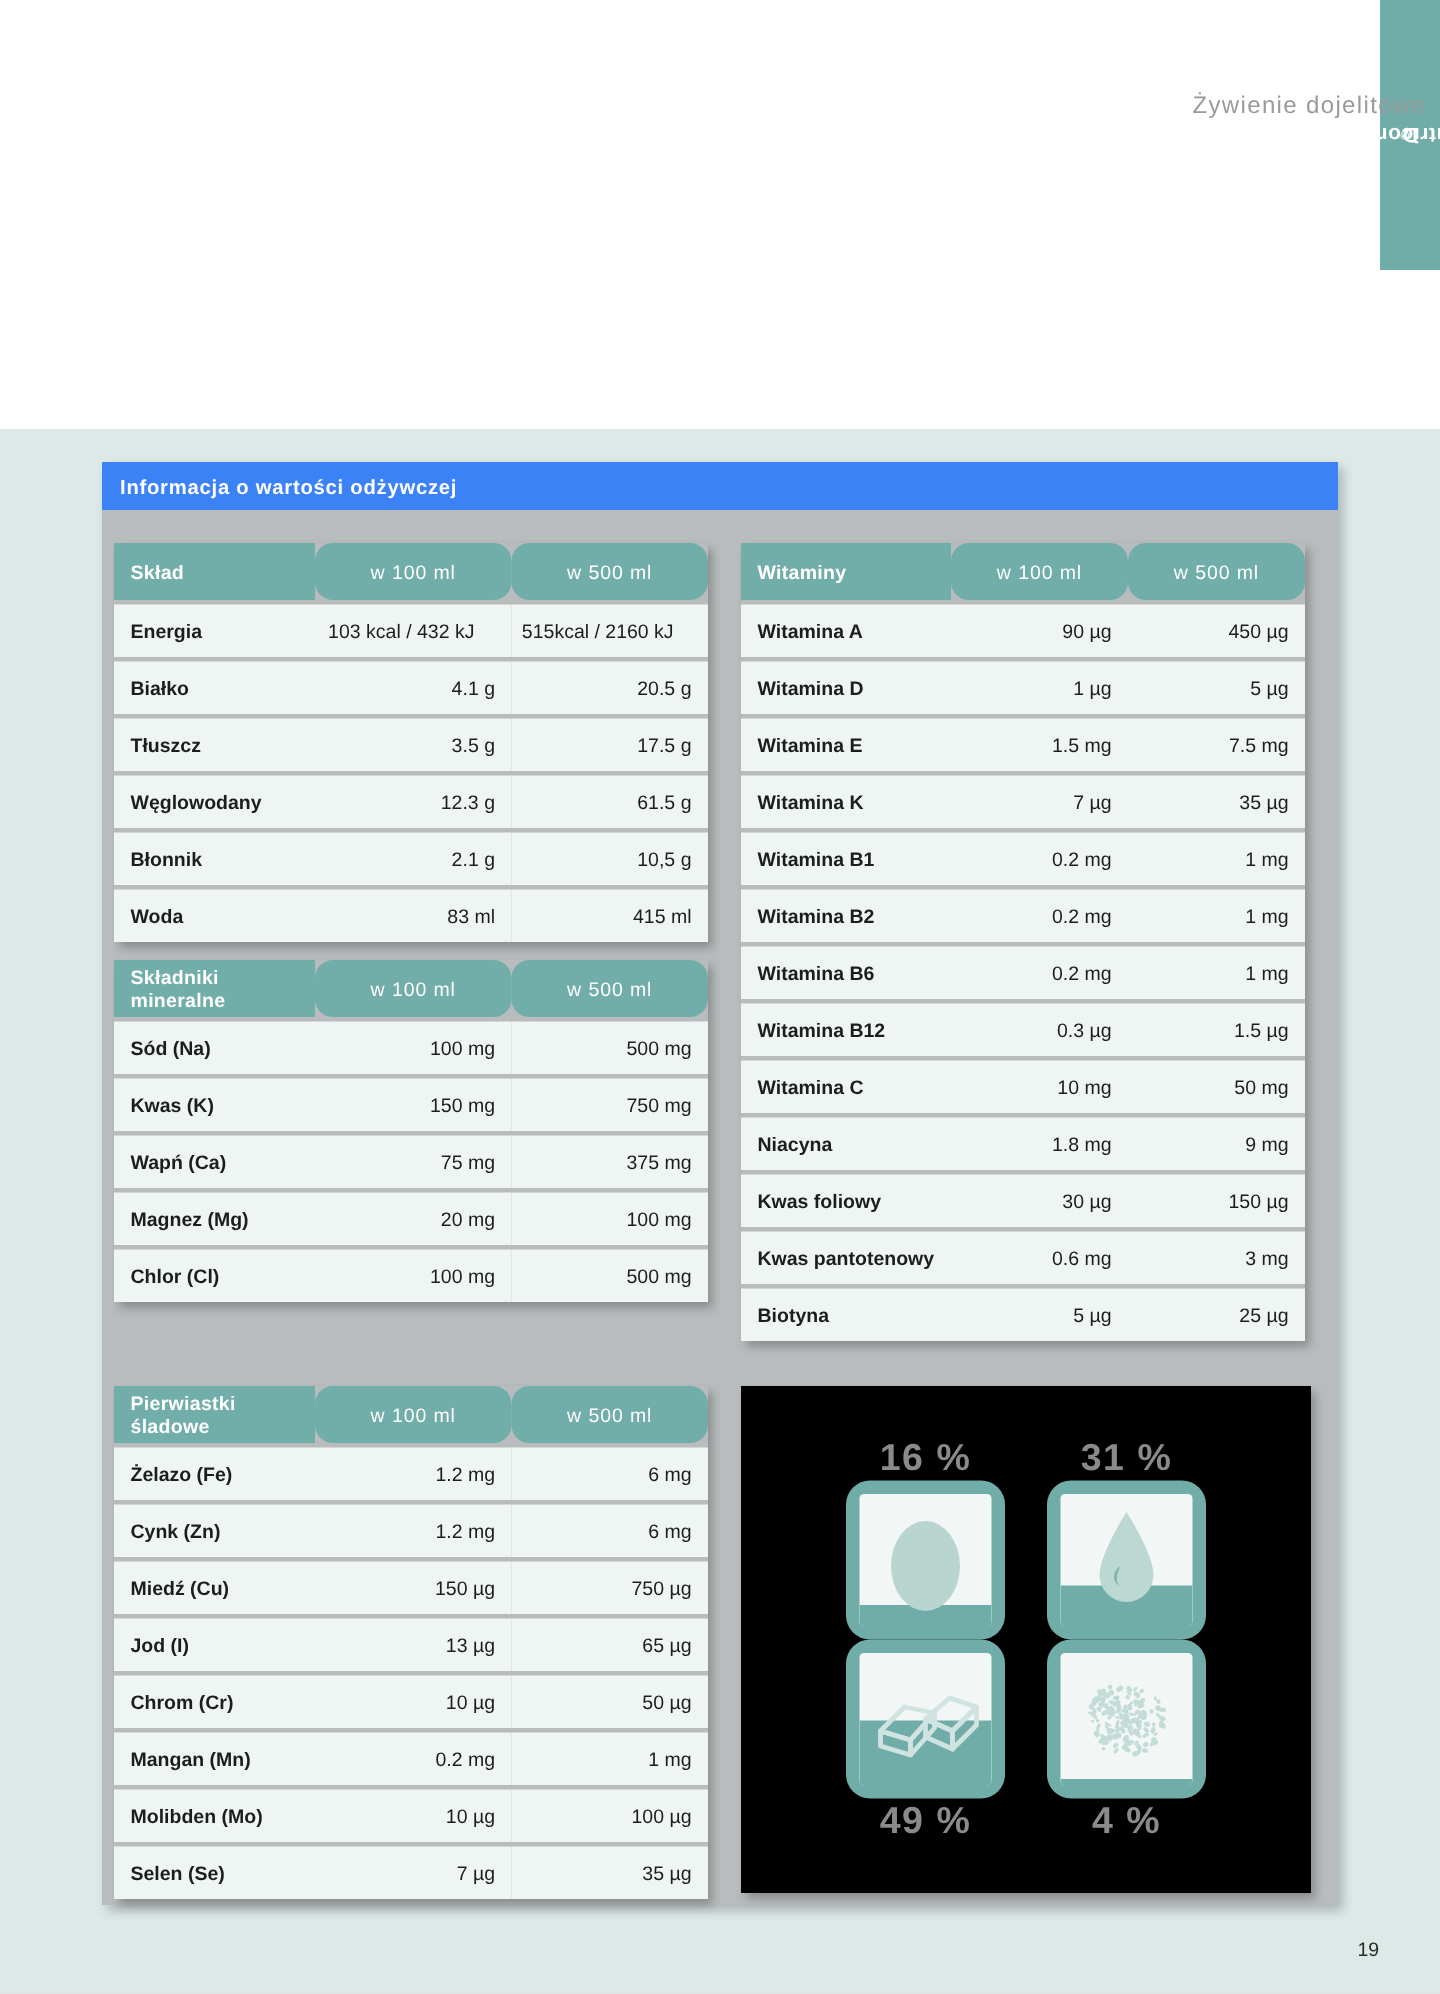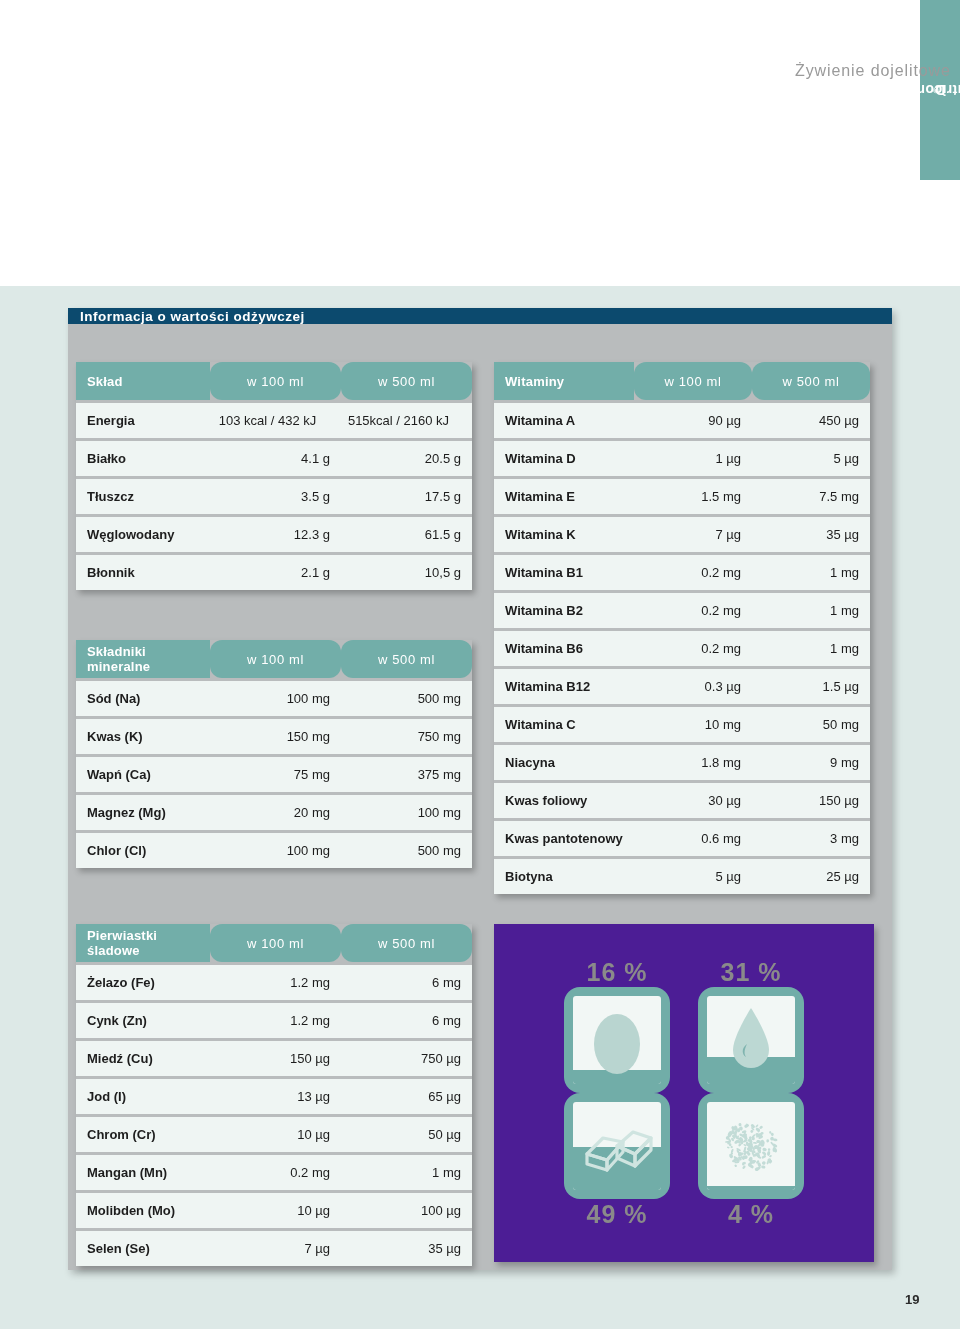--- a/index.html
+++ b/index.html
@@ -30,22 +30,22 @@
     position:absolute;left:795px;top:62px;
     color:#9a9a9a;font-size:16px;letter-spacing:.9px;white-space:nowrap;
   }
   
   .panel{
     position:absolute;left:68px;top:308px;width:824px;height:962px;
     background:#b9bcbd;
     box-shadow:3px 4px 7px rgba(0,0,0,.22);
   }
   .panel-title{
-    position:absolute;left:68px;top:308px;width:824px;height:16px;
-    background:#0c4a6e;
+    position:absolute;left:68px;top:308px;width:824px;height:32px;
+    background:#3b82f6;
     color:#ffffff;font-size:13.5px;font-weight:bold;letter-spacing:.5px;
     display:flex;align-items:center;padding-left:12px;box-sizing:border-box;
   }
   
   .tbl{position:absolute;box-shadow:3px 4px 6px rgba(0,0,0,.25);}
   .trow{display:flex;gap:0;margin-bottom:3px;}
   .trow:last-child{margin-bottom:0;}
   .c-name,.c-v1,.c-v2{
     background:#eff5f3;box-sizing:border-box;
     display:flex;align-items:center;
@@ -65,21 +65,21 @@
     justify-content:center;padding-right:0;font-weight:normal;letter-spacing:.6px;border-radius:12px;
   }
   
   #tbl-composition{left:76px;top:362px;--wname:134px;--wv:131px;}
   #tbl-minerals   {left:76px;top:640px;--wname:134px;--wv:131px;}
   #tbl-trace      {left:76px;top:924px;--wname:134px;--wv:131px;}
   #tbl-vitamins   {left:494px;top:362px;--wname:140px;--wv:118px;}
   
   .macro{
     position:absolute;left:494px;top:924px;width:380px;height:338px;
-    background:#4c1d95;box-shadow:3px 4px 6px rgba(0,0,0,.25);
+    background:#000000;box-shadow:3px 4px 6px rgba(0,0,0,.25);
     box-sizing:border-box;
   }
   .macro-grid{
     position:absolute;left:50%;top:50%;transform:translate(-50%,-50%);
     display:grid;grid-template-columns:124px 124px;grid-template-rows:30px 106px 106px 30px;
     column-gap:10px;
   }
   .pct{
     display:flex;align-items:center;justify-content:center;
     color:#8a8a8a;font-size:25px;font-weight:bold;letter-spacing:1px;
@@ -92,21 +92,21 @@
     position:absolute;left:9px;top:9px;right:9px;bottom:9px;
     background:#f2f7f5;border-radius:3px;overflow:hidden;
   }
   .tile .fill{
     position:absolute;left:0;right:0;bottom:0;background:#71ada8;
   }
   .tile svg{position:absolute;left:0;top:0;width:100%;height:100%;}
   
   .pageno{
     position:absolute;left:905px;top:1292px;
-    color:#2b2b2b;font-size:13px;font-weight:bold;
+    color:#2b2b2b;font-size:13px;font-weight:normal;
   }
 </style>
 </head>
 <body>
 
 <div class="bg-band"></div>
 
 <div class="brand-tab">
   <span><span>Nutricomp</span><sup>®</sup> <span>D</span></span>
 </div>
@@ -139,20 +139,25 @@
     </div>
     <div class="trow">
       <div class="c-name">Węglowodany</div>
       <div class="c-v1">12.3 g</div>
       <div class="c-v2">61.5 g</div>
     </div>
     <div class="trow">
       <div class="c-name">Błonnik</div>
       <div class="c-v1">2.1 g</div>
       <div class="c-v2">10,5 g</div>
+    </div>
+    <div class="trow">
+      <div class="c-name">Woda</div>
+      <div class="c-v1">83 ml</div>
+      <div class="c-v2">415 ml</div>
     </div>
   </div>
 <div class="tbl" id="tbl-minerals">
     <div class="trow hrow">
       <div class="c-name">Składniki mineralne</div>
       <div class="c-v1">w 100 ml</div>
       <div class="c-v2">w 500 ml</div>
     </div>
     <div class="trow">
       <div class="c-name">Sód (Na)</div>

